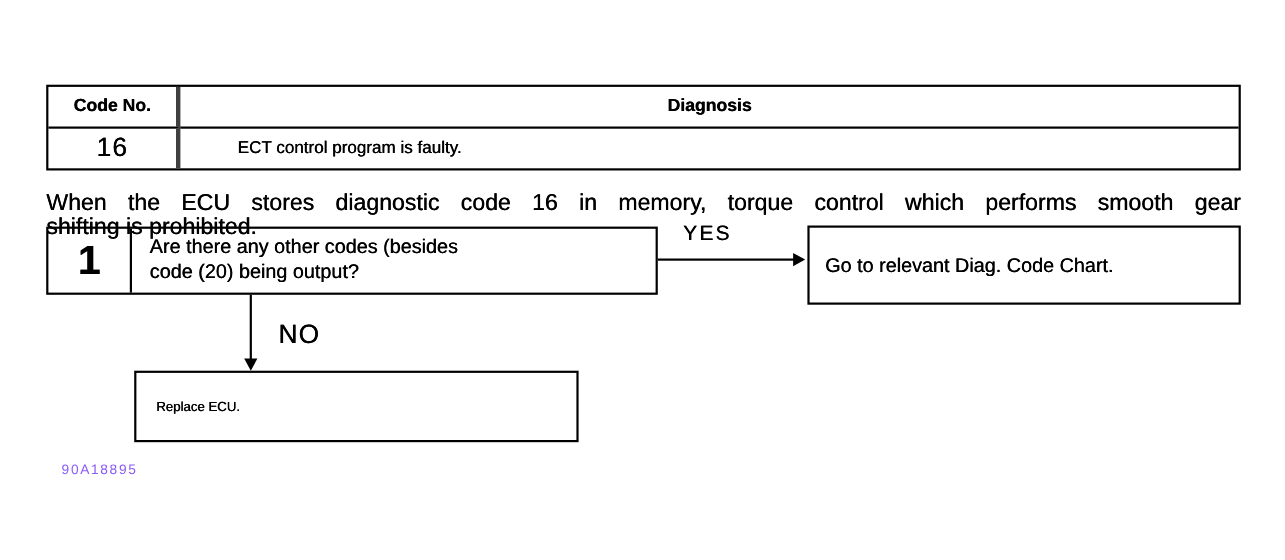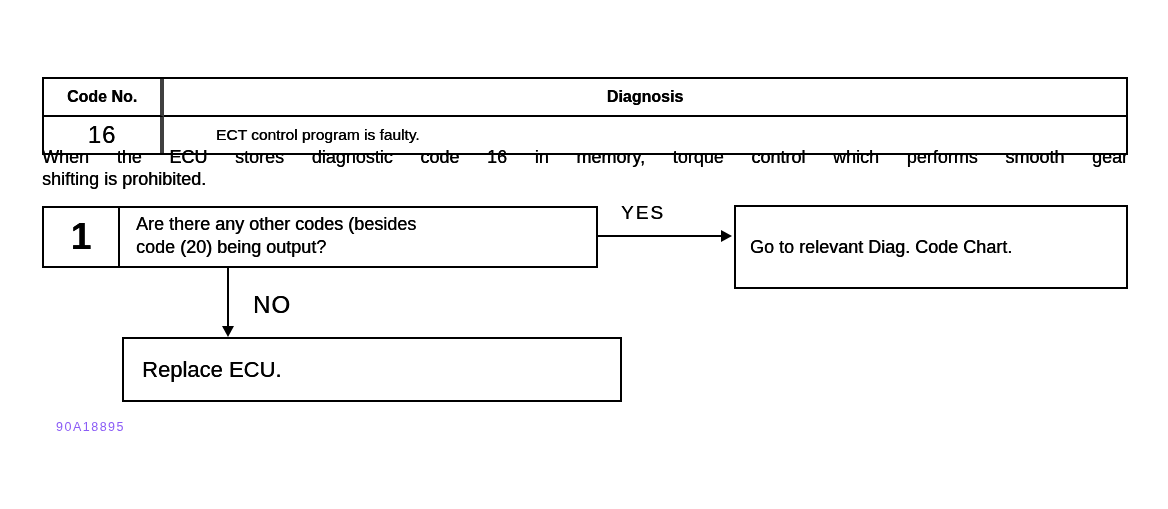--- a/index.html
+++ b/index.html
@@ -27,23 +27,23 @@
   }
   .diag-table .cell { display: flex; align-items: center; }
   .cell.col1 { border-right: 4px solid #404040; justify-content: center; }
   .cell.hdr { border-bottom: 2px solid #000; font-weight: bold; font-size: 16px; justify-content: center; }
   .cell.code-val { font-weight: normal; font-size: 24px; letter-spacing: 1px; }
   .cell.diag-val { font-size: 15.5px; padding-left: 16px; margin-left: 36px; }
 
   
   .note {
     position: absolute;
-    left: 42px; top: 146px;
+    left: 42px; top: 174px;
     width: 1086px;
-    font-size: 18px;
+    font-size: 21px;
     line-height: 22px;
   }
   .note .l1 { text-align: justify; text-align-last: justify; }
 
   
   .step-box {
     position: absolute;
     left: 42px; top: 206px;
     width: 556px; height: 62px;
     border: 2.5px solid #000;
@@ -79,21 +79,21 @@
   .yes-label {
     position: absolute;
     left: 621px; top: 202px;
     font-size: 19px;
     letter-spacing: 2px;
   }
 
   .yes-box {
     position: absolute;
     left: 734px; top: 205px;
-    width: 394px; height: 84px;
+    width: 394px; height: 72px;
     border: 2.5px solid #000;
     display: flex; align-items: center;
     font-size: 18px;
     padding-left: 14px;
   }
 
   .no-line {
     position: absolute;
     left: 227px; top: 268px;
     width: 2px; height: 60px;
@@ -110,24 +110,24 @@
   .no-label {
     position: absolute;
     left: 253px; top: 291px;
     font-size: 24px;
     letter-spacing: 1px;
   }
 
   .no-box {
     position: absolute;
     left: 122px; top: 337px;
-    width: 500px; height: 65px;
+    width: 404px; height: 65px;
     border: 2.5px solid #000;
     display: flex; align-items: center;
-    font-size: 22px;
+    font-size: 12px;
     padding-left: 18px;
   }
 
   .figure-code {
     position: absolute;
     left: 56px; top: 420px;
     font-size: 12.5px;
     letter-spacing: 1.5px;
     color: #8b5cf6;
   }

